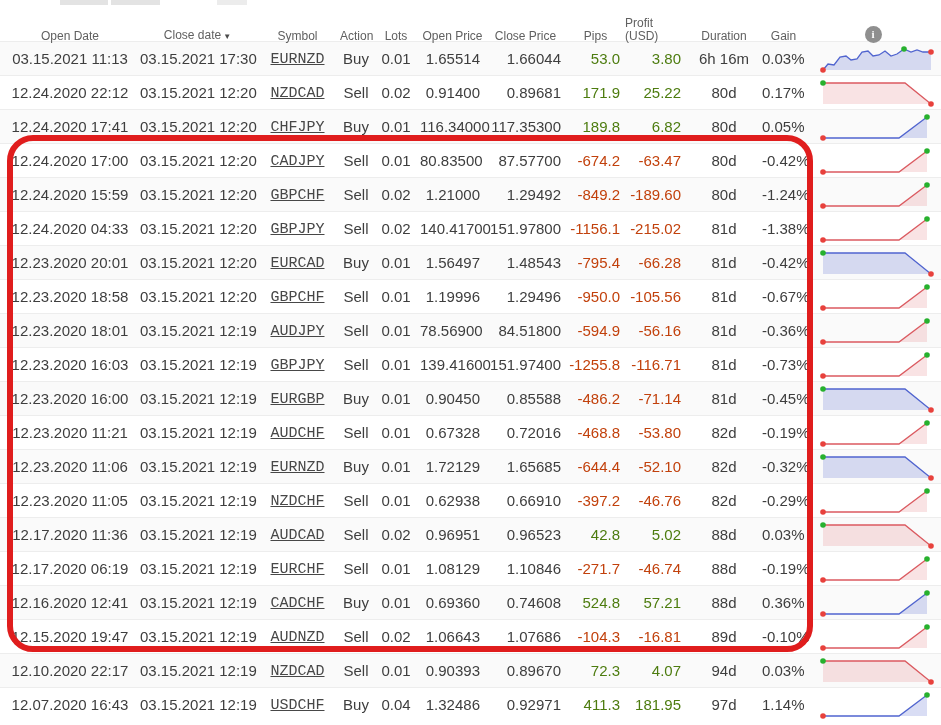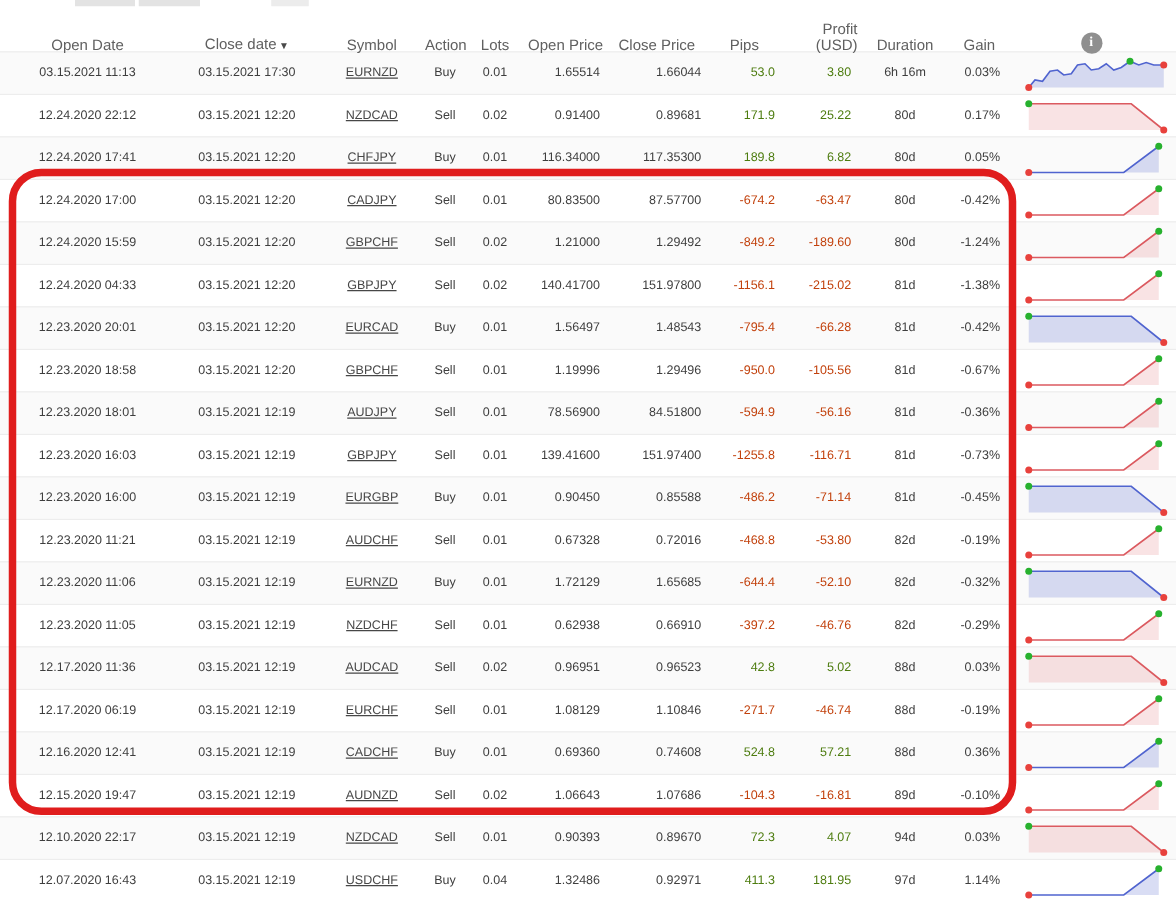--- a/index.html
+++ b/index.html
@@ -14,29 +14,29 @@
   .tab-remnant.r3 { left:217px; width:30px; background:#ececec; }
 
   .table { position:absolute; top:5px; left:0; width:941px; }
   .grid-row { display:grid;
     grid-template-columns:140px 115px 85px 32px 48px 65px 81px 59px 61px 76px 43px 136px;
     align-items:center; }
 
   .thead { height:36px; align-items:end; padding-bottom:5px;
     font-size:12px; color:#606060; }
   .thead .cell { line-height:13px; }
-  .profit-hdr { text-align:right;margin-top:12px; }
+  .profit-hdr { text-align:left;margin-top:12px; }
   .sort-arrow { font-size:8px; color:#4a4a4a; margin-left:2px; }
 
-  .row { height:34px; border-top:1px solid #ededed; font-size:10px; }
+  .row { height:34px; border-top:1px solid #ededed; font-size:15px; }
   .row.alt { background:#fafafa; }
   .cell { white-space:nowrap; }
   .c-center { text-align:center; }
   .c-right  { text-align:right; padding-right:5px; }
-  .symbol { color:#474747; text-decoration:underline; cursor:pointer; }
+  .symbol { color:#474747; text-decoration:underline; cursor:pointer;font-family:Liberation Mono, monospace; }
   .pos { color:#4d7c0f; }
   .neg { color:#c2410c; }
 
   .info-badge { width:17px; height:17px; border-radius:50%; background:#8f8f8f;
     color:#fff; font-size:11px; font-weight:bold; line-height:17px; text-align:center;
     margin:0 auto; font-family:"Liberation Serif", serif; }
   .chart-cell svg { display:block; margin-left:14px; }
 
   
   .highlight-annotation { position:absolute; left:7px; top:135px; width:806px; height:517px;

